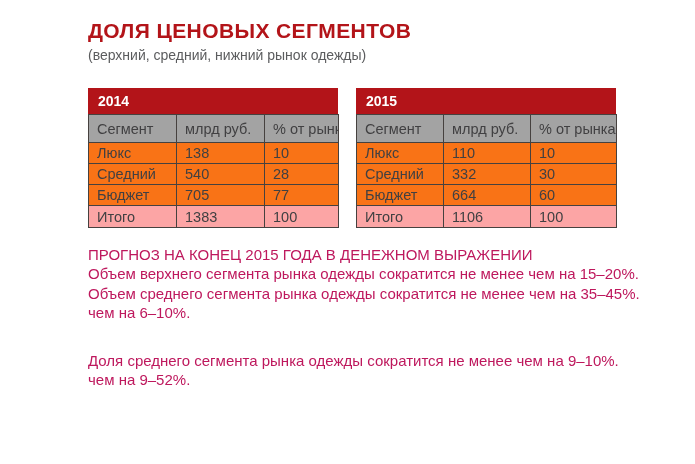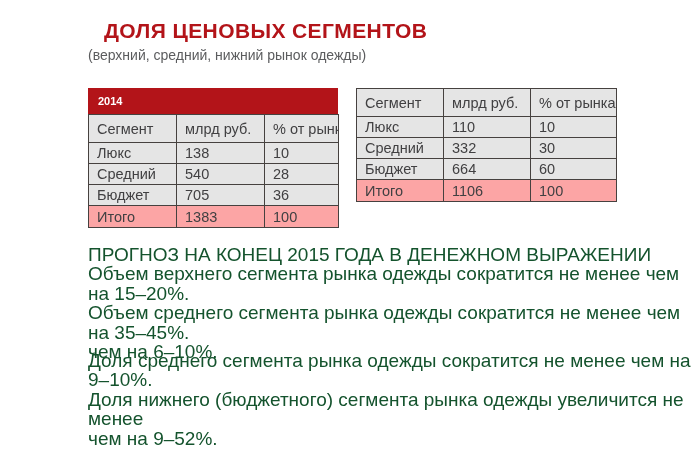--- a/index.html
+++ b/index.html
@@ -4,54 +4,54 @@
 <style>
   html, body { margin: 0; padding: 0; }
   body {
     width: 695px; height: 464px;
     background: #ffffff;
     font-family: "Liberation Sans", sans-serif;
     position: relative;
     overflow: hidden;
   }
   .page-title {
-    position: absolute; left: 104px; top: 19px;
+    position: absolute; left: 88px; top: 19px;
     font-size: 21px; font-weight: bold;
     color: #b31419; letter-spacing: 0.4px;
   }
   .page-subtitle {
     position: absolute; left: 88px; top: 47px;
     font-size: 14px; color: #5b5c5e;
   }
   .tables {
     position: absolute; left: 88px; top: 88px;
     display: flex; gap: 18px;
   }
   .tbl-2014 { width: 250px; }
   .tbl-2015 { width: 260px; }
   .year-bar {
     background: #b31419; color: #ffffff;
-    font-weight: bold; font-size: 11px;
+    font-weight: bold; font-size: 14px;
     height: 26px; line-height: 27px;
     padding-left: 10px; box-sizing: border-box;
   }
   table { border-collapse: collapse; width: 100%; table-layout: fixed; }
   th, td {
     border: 1px solid #46413f;
     font-size: 14.5px; color: #414042;
     text-align: left; font-weight: normal;
     padding: 0 2px 0 8px;
     overflow: hidden; white-space: nowrap;
   }
-  thead th { background: #e5e5e5; height: 27px; }
-  tbody td { height: 20px; background: #e5e5e5; }
+  thead th { background: #a3a3a3; height: 27px; }
+  tbody td { height: 20px; background: #f97316; }
   tr.total-row td { background: #fca5a5; height: 21px; }
   .forecast {
     position: absolute; left: 88px;
-    font-size: 19px; color: #14532d;
+    font-size: 15px; color: #be185d;
     line-height: 19.4px;
   }
   .forecast-money { top: 245px; }
   .forecast-share { top: 351px; }
 </style>
 </head>
 <body>
 
 <div class="page-title">ДОЛЯ ЦЕНОВЫХ СЕГМЕНТОВ</div>
 <div class="page-subtitle">(верхний, средний, нижний рынок одежды)</div>
@@ -80,32 +80,33 @@
           <td>10</td>
         </tr>
         <tr>
           <td>Средний</td>
           <td>540</td>
           <td>28</td>
         </tr>
         <tr>
           <td>Бюджет</td>
           <td>705</td>
-          <td>36</td>
+          <td>77</td>
         </tr>
         <tr class="total-row">
           <td>Итого</td>
           <td>1383</td>
           <td>100</td>
         </tr>
       </tbody>
     </table>
   </div>
 
   <div class="tbl-2015">
+    <div class="year-bar">2015</div>
     <table>
       <colgroup>
           <col style="width:87px">
           <col style="width:87px">
           <col style="width:86px">
         </colgroup>
       <thead>
         <tr>
           <th>Сегмент</th>
           <th>млрд руб.</th>
@@ -141,15 +142,14 @@
 
 <div class="forecast forecast-money">
   <div>ПРОГНОЗ НА КОНЕЦ 2015 ГОДА В ДЕНЕЖНОМ ВЫРАЖЕНИИ</div>
   <div>Объем верхнего сегмента рынка одежды сократится не менее чем на 15–20%.</div>
   <div>Объем среднего сегмента рынка одежды сократится не менее чем на 35–45%.</div>
   <div>чем на 6–10%.</div>
 </div>
 
 <div class="forecast forecast-share">
   <div>Доля среднего сегмента рынка одежды сократится не менее чем на 9–10%.</div>
-  <div>Доля нижнего (бюджетного) сегмента рынка одежды увеличится не менее</div>
   <div>чем на 9–52%.</div>
 </div>
 
 </body></html>

